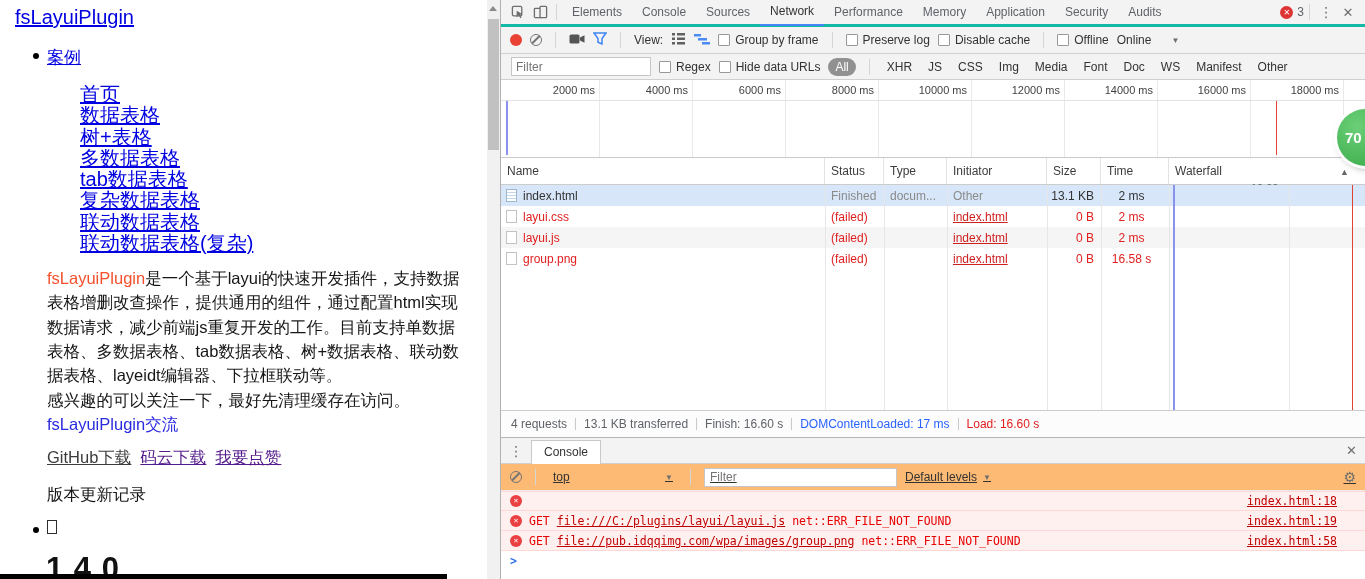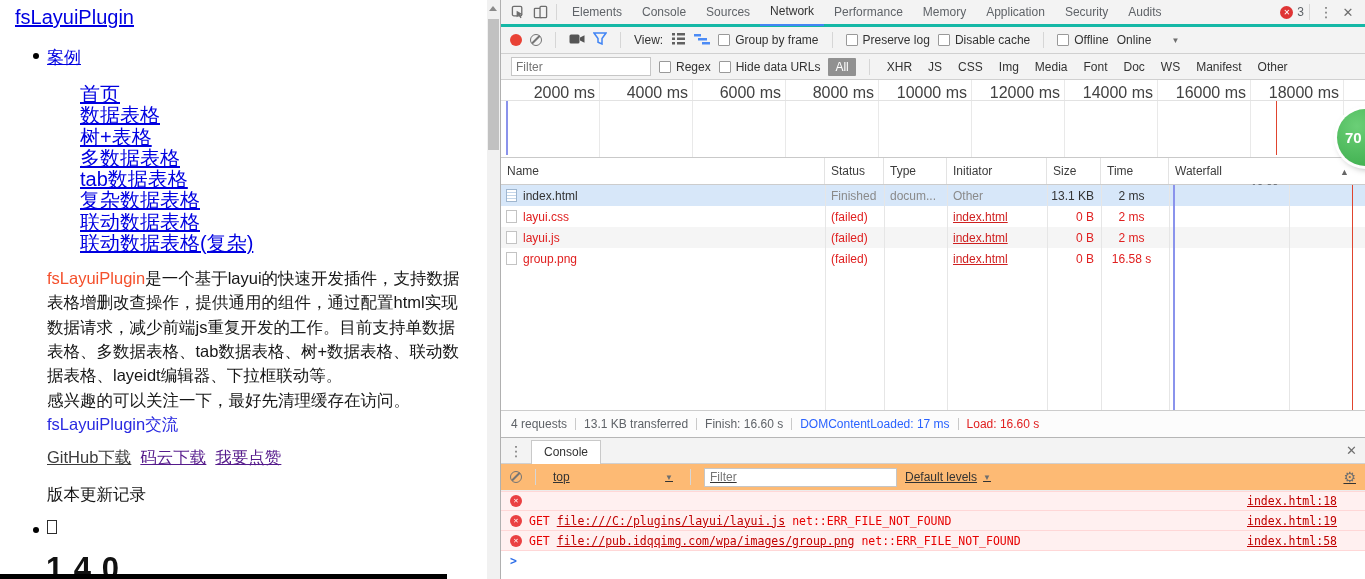--- a/index.html
+++ b/index.html
@@ -47,25 +47,25 @@
   .rec { width:12px; height:12px; border-radius:50%; background:#e94235; flex:none; }
   .block-icon { position:relative; width:12px; height:12px; border:1.5px solid #757575; border-radius:50%; flex:none; }
   .block-icon::after { content:""; position:absolute; left:4px; top:-1px; width:1.5px; height:11px; background:#757575; transform:rotate(45deg); }
   .cb { width:12px; height:12px; border:1px solid #999; background:#fff; border-radius:1px; flex:none; }
   .cb-label { display:flex; align-items:center; gap:5px; white-space:nowrap; }
   .dd-arrow { font-size:8px; color:#6e6e6e; }
 
   .dt-filterbar { display:flex; align-items:center; height:26px; background:#f3f3f3; border-bottom:1px solid #d0d0d0; padding:0 10px; gap:8px; }
   .filter-input { width:140px; height:19px; border:1px solid #c6c6c6; background:#fff; font:12px "Liberation Sans",sans-serif; padding:0 4px; color:#333; }
   .pill { padding:2px 4px; white-space:nowrap; color:#333; }
-  .pill.active { background:#919191; color:#fff; padding:2px 7px; border-radius:1px; }
+  .pill.active { background:#919191; color:#fff; padding:2px 7px; border-radius:9px; }
 
   .dt-timeline { position:relative; height:78px; background:#fff; border-bottom:1px solid #c9c9c9; }
   .tl-grid { position:absolute; top:0; bottom:0; width:1px; background:#e9e9e9; }
-  .tl-label { position:absolute; top:4px; transform:translateX(-100%); padding-right:4px; font-size:16px; color:#424242; white-space:nowrap; }
+  .tl-label { position:absolute; top:4px; transform:translateX(-100%); padding-right:4px; font-size:11px; color:#424242; white-space:nowrap; }
   .tl-underline { position:absolute; left:0; right:0; top:20px; height:1px; background:#e2e2e2; }
   .tl-dcl { position:absolute; top:21px; bottom:2px; left:5px; width:2px; background:#8a93ec; }
   .tl-load { position:absolute; top:21px; bottom:2px; left:775px; width:1px; background:#e0442e; }
 
   .nt-header { position:relative; display:flex; height:27px; background:#fff; border-bottom:1px solid #ccc; color:#3c3c3c; }
   .hc { padding:6px 0 0 6px; border-right:1px solid #e3e3e3; overflow:hidden; white-space:nowrap; }
   .w-name{width:324px}.w-status{width:59px}.w-type{width:63px}.w-init{width:100px}.w-size{width:54px}.w-time{width:68px}
   .w-wf{flex:1; border-right:none; position:relative;}
   .wf-tick { position:absolute; left:786px; top:24px; transform:translateX(-100%); font-size:11px; color:#5f6368; }
   .wf-sort { position:absolute; left:839px; top:9px; font-size:9px; color:#666; }

